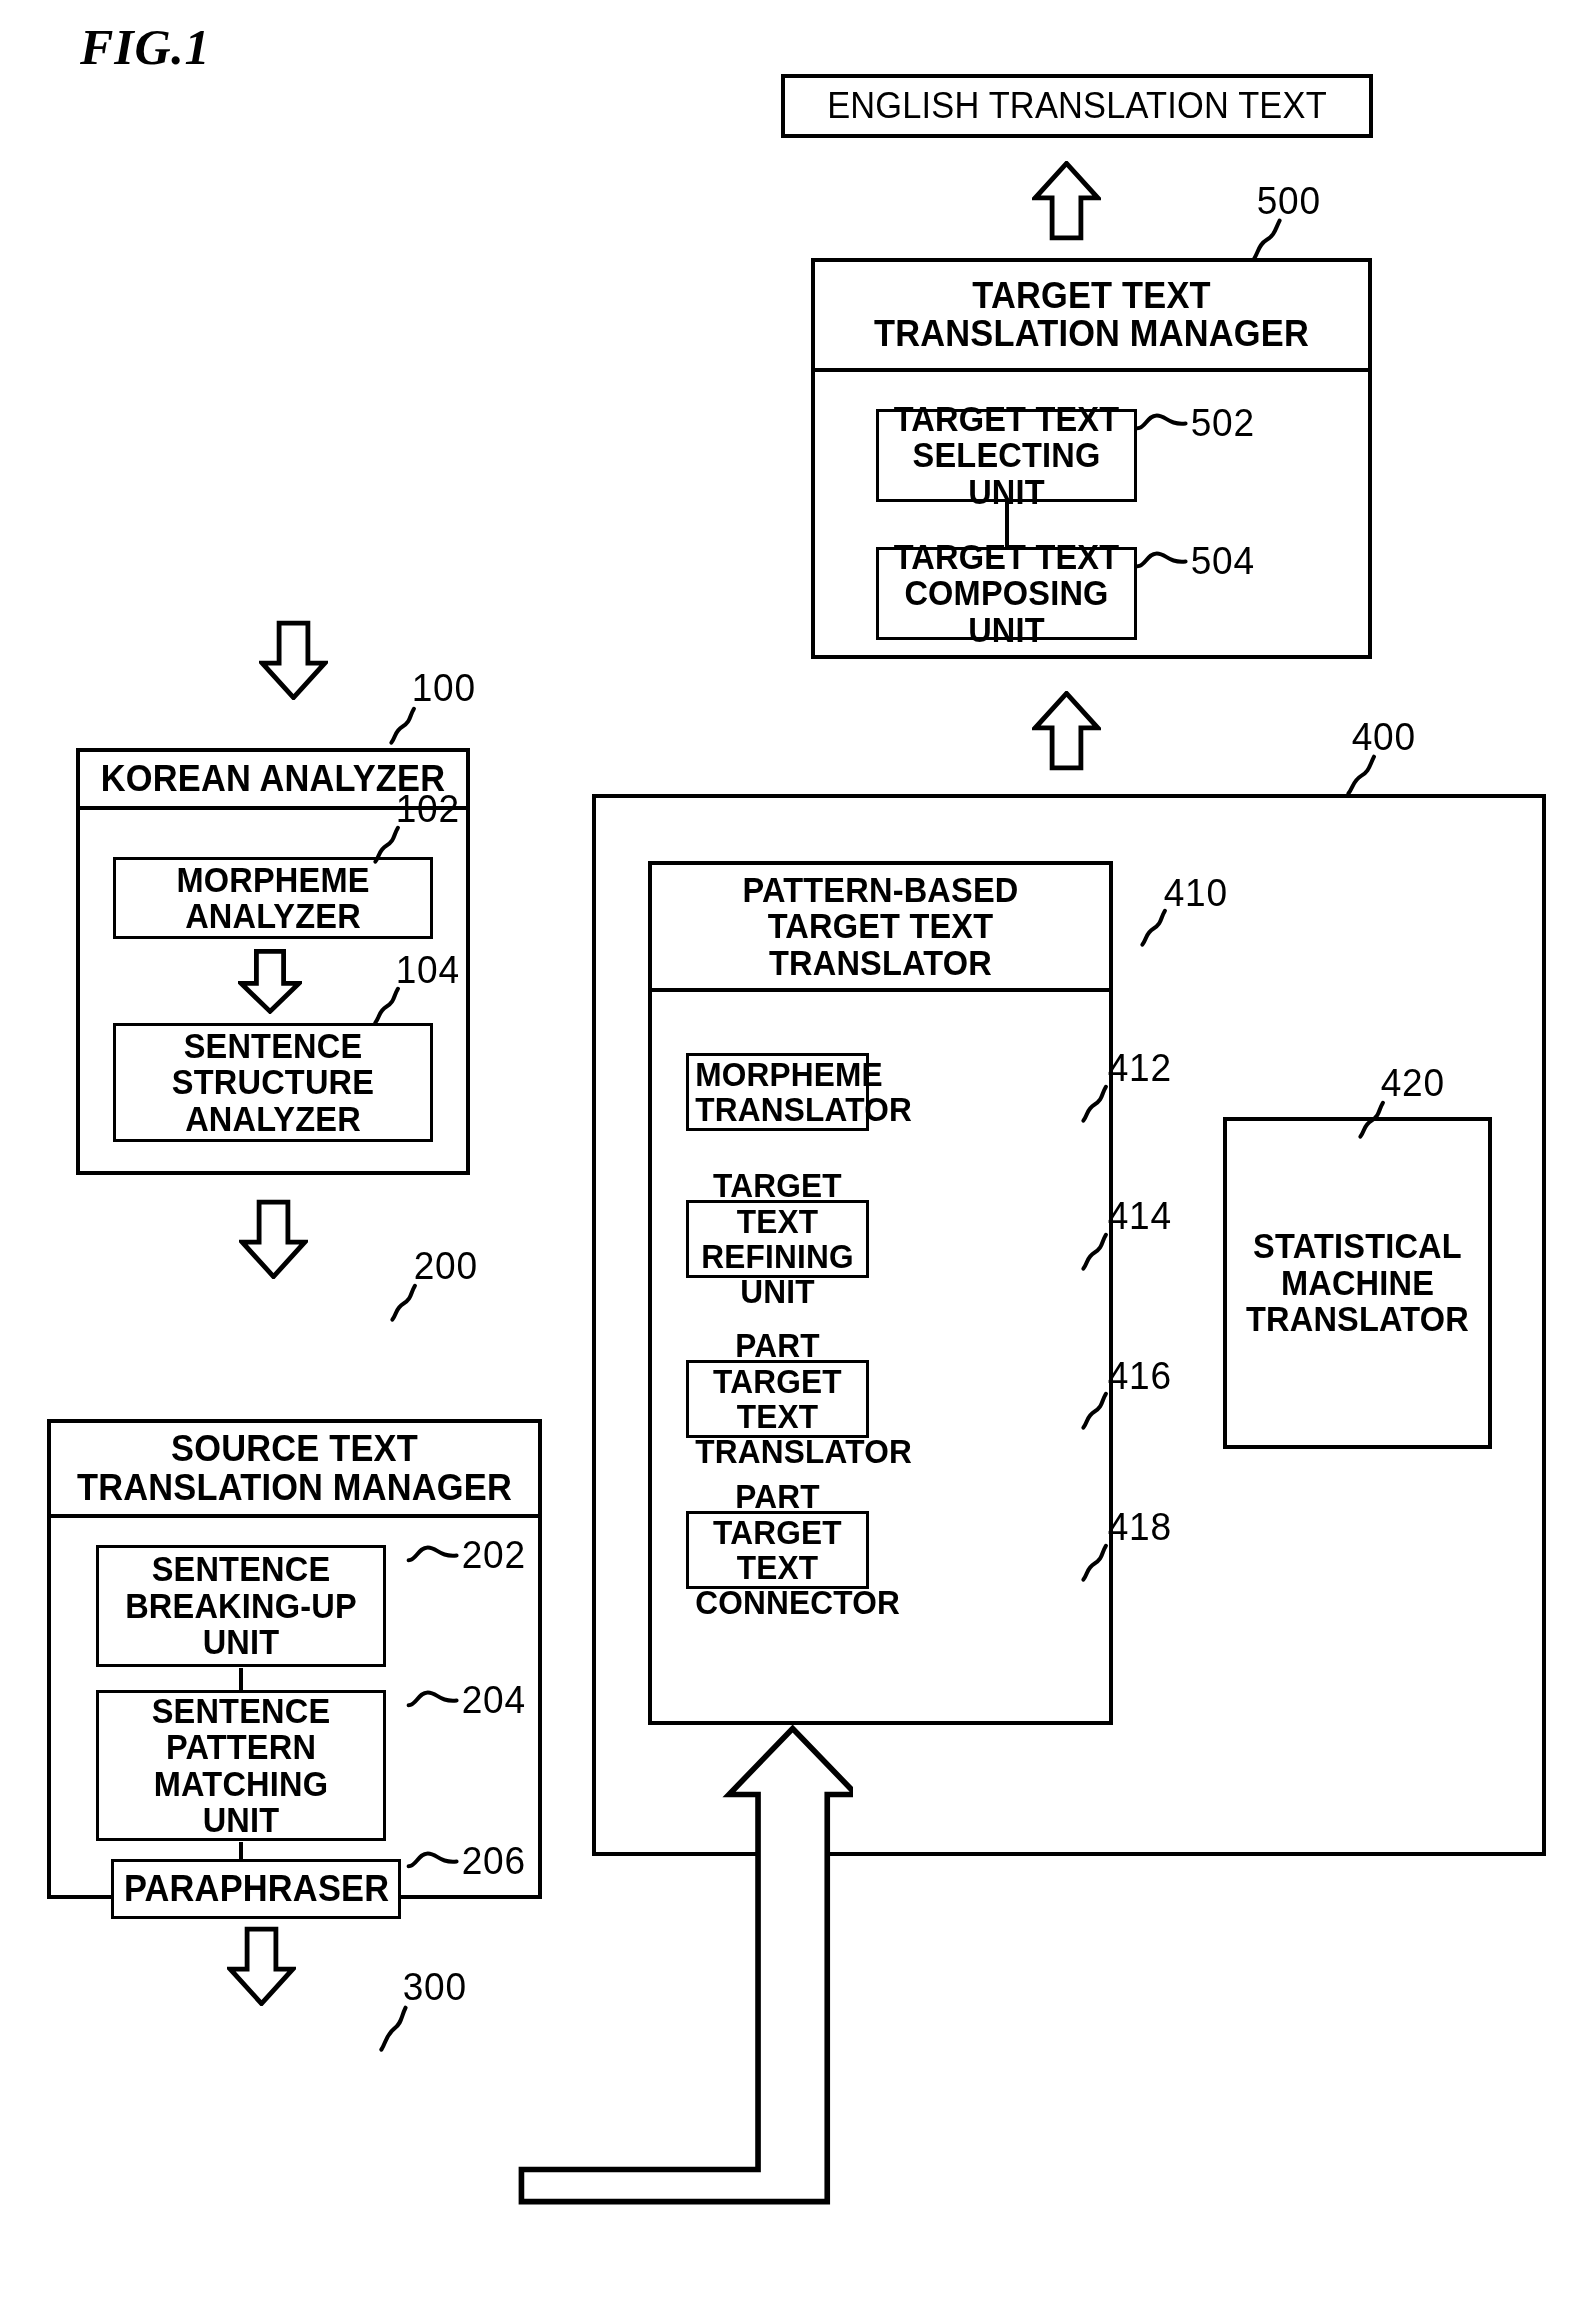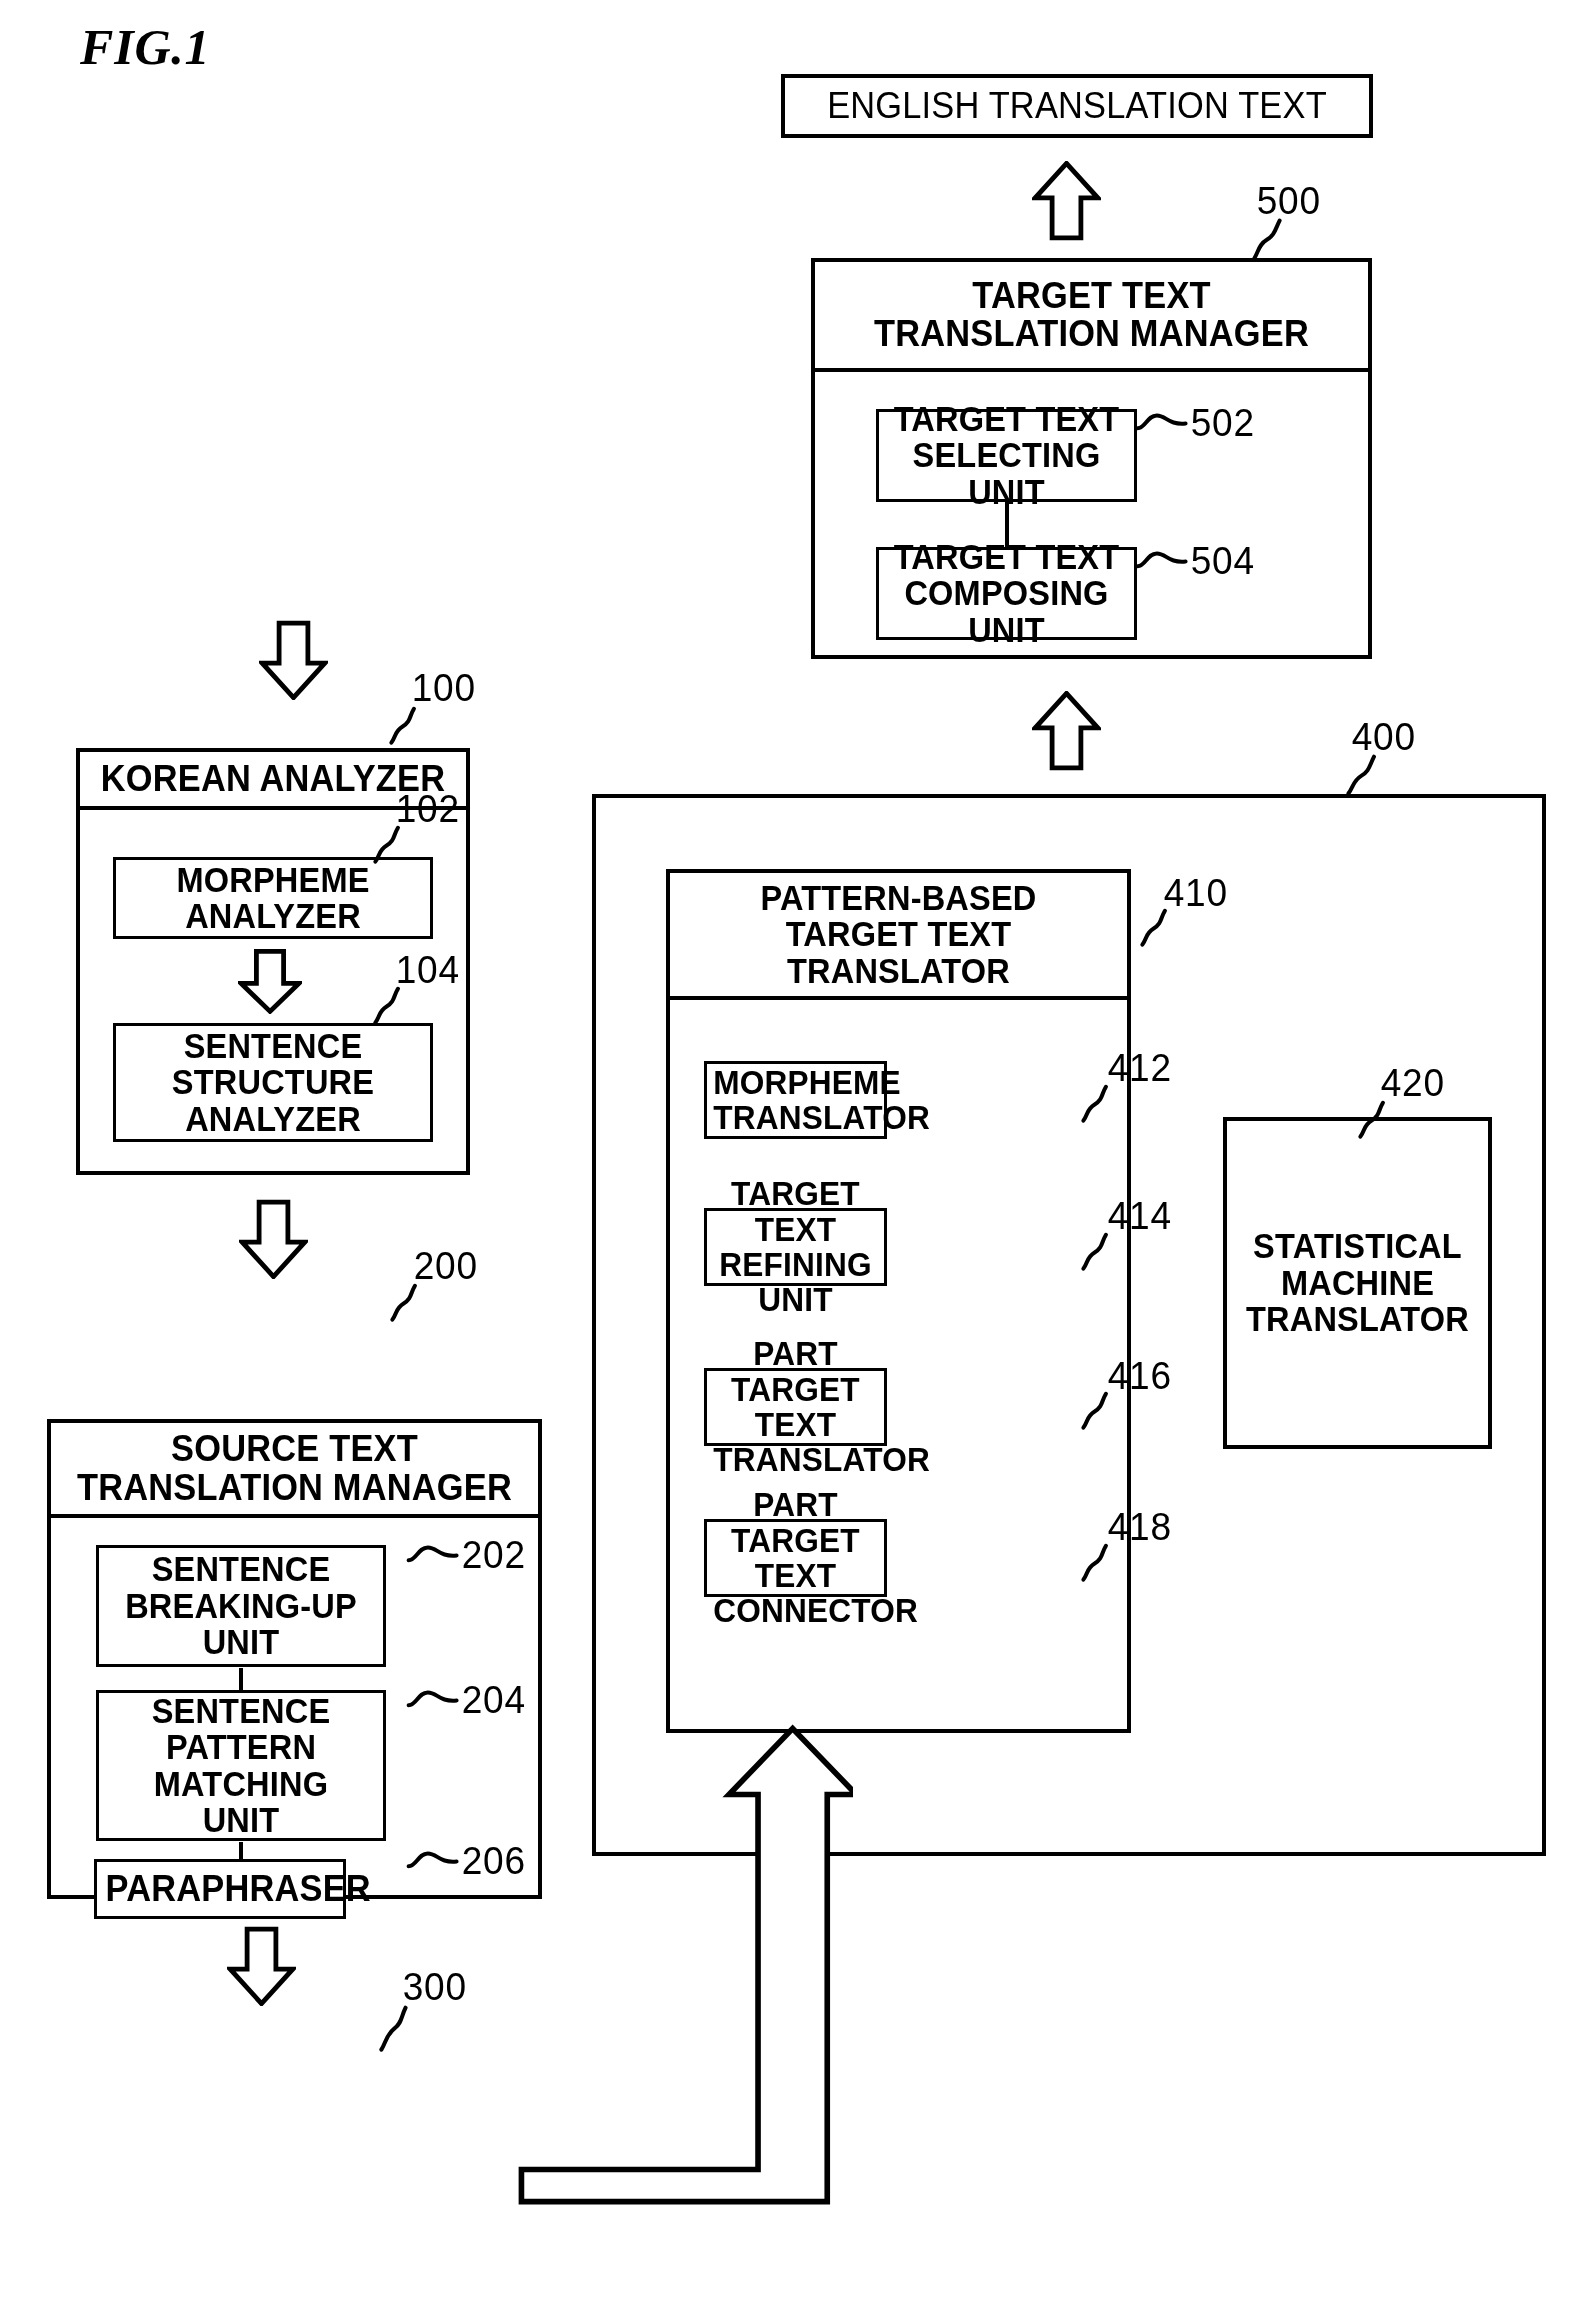--- a/index.html
+++ b/index.html
@@ -188,21 +188,21 @@
   <div class="ref-num" style="left:1350px; top:715px;">400</div>
   <div class="leader" style="left:1326px; top:755px;">
     <svg width="56" height="45" viewBox="0 0 70 56">
       <path d="M60,2 C54,14 54,20 44,26 C34,32 34,40 28,48" fill="none" stroke="#000000" stroke-width="5" stroke-linecap="round"></path>
     </svg>
   </div>
 
   <div class="container-box" style="left:592px; top:794px; width:954px; height:1062px;">
     <div class="container-body" style="height:992px;">
 
-      <div class="container-box" style="left:70px; top:63px; width:465px; height:864px;margin-top:8px;">
+      <div class="container-box" style="left:52px; top:63px; width:465px; height:864px;">
         <div class="container-header" style="height:127px;">
           <span class="box-label fs-44">PATTERN-BASED
 TARGET TEXT
 TRANSLATOR</span>
         </div>
         <div class="container-body" style="height:728px;">
 
           <div class="box thin" style="left:34px; top:61px; width:183px; height:78px;">
             <span class="box-label fs-42">MORPHEME
 TRANSLATOR</span>
@@ -356,21 +356,21 @@
       <div class="connector-line" style="left:188px; top:150px; height:22.5px;"></div>
 
       <div class="box thin" style="left:45px; top:172px; width:290px; height:151px;">
         <span class="box-label fs-44">SENTENCE
 PATTERN
 MATCHING
 UNIT</span>
       </div>
       <div class="connector-line" style="left:188px; top:324px; height:17.7px;"></div>
 
-      <div class="box thin" style="left:43px; top:341px; width:252px; height:60px;">
+      <div class="box thin" style="left:60px; top:341px; width:290px; height:60px;">
         <span class="box-label fs-46">PARAPHRASER</span>
       </div>
     </div>
   </div>
 
   <div class="ref-num" style="left:460px; top:1533px;">202</div>
   <div class="leader" style="left:407px; top:1541px;">
     <svg width="56" height="29" viewBox="0 0 70 36">
       <path d="M2,24 C12,24 14,8 26,8 C38,8 40,20 62,18" fill="none" stroke="#000000" stroke-width="5" stroke-linecap="round"></path>
     </svg>

